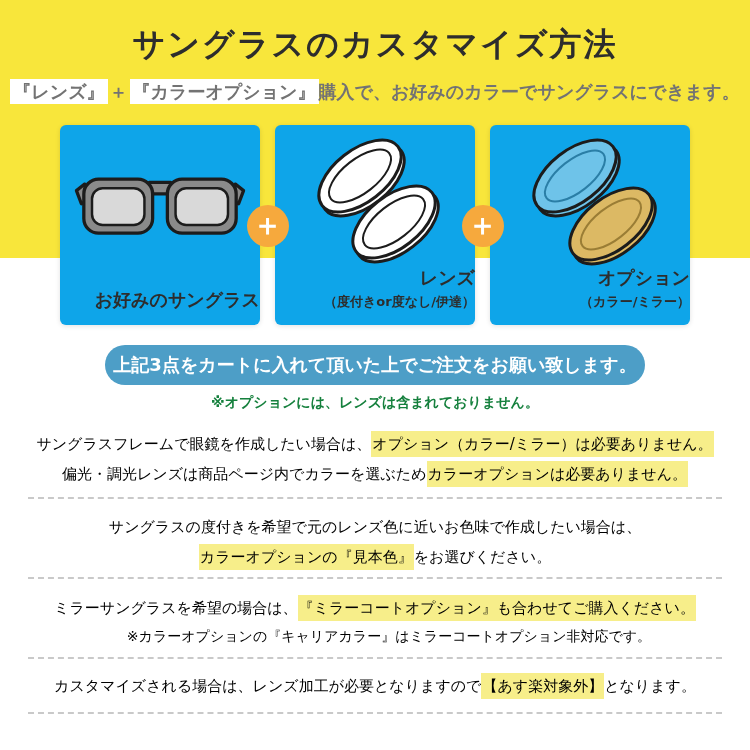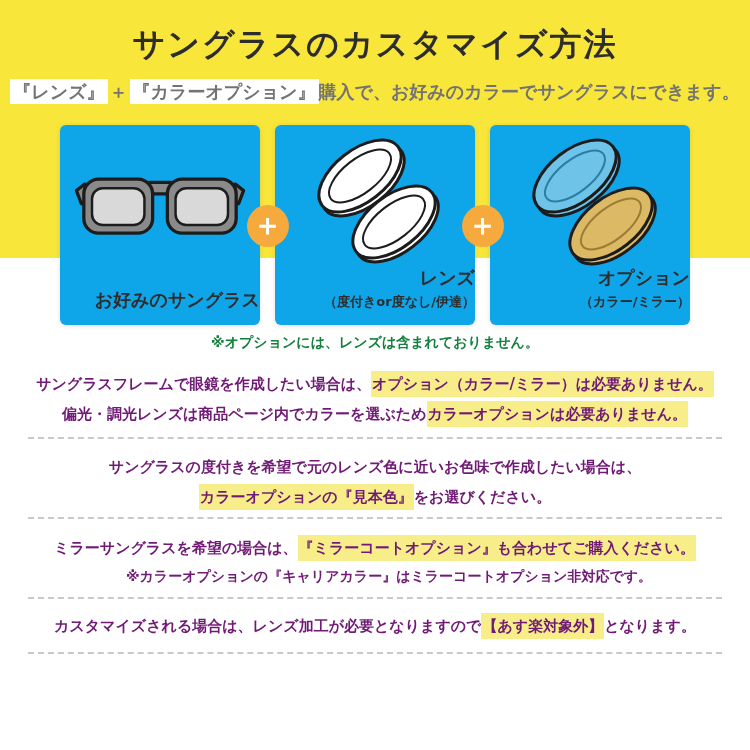--- a/index.html
+++ b/index.html
@@ -47,21 +47,21 @@
     border-radius:20px; color:#ffffff; font-size:18px; font-weight:bold;
     text-align:center; line-height:40px; white-space:nowrap;
   }
   .note {
     margin-top:9px; text-align:center; color:#15803d; font-size:14px; font-weight:bold;
   }
 
   
   .sections { margin-top:5px; }
   .section {
-    text-align:center; font-size:15px; font-weight:bold; color:#701a75; line-height:30px;
+    text-align:center; font-size:15px; font-weight:normal; color:#000000; line-height:30px;
   }
   .sec1 { padding:12px 0 8px; }
   .sec2 { padding:13px 0 5px; }
   .sec3 { padding:14px 0 8px; }
   .sec4 { padding:12px 0 11px; }
   .small-note { font-size:14px; line-height:26px;padding-left:28px; }
   .hl { background:#f7ee8a; padding:4px 1px; }
   .divider {
     width:694px; margin:0 auto; height:0; border-top:2px dashed #c9c9c9;
   }
@@ -134,20 +134,21 @@
             <ellipse rx="36" ry="16" fill="none" stroke="#9a7d35" stroke-width="2"></ellipse>
           </g>
         </svg>
       </div>
       <div class="step-label">オプション</div>
       <div class="step-sublabel">（カラー/ミラー）</div>
     </div>
 
   </div>
 
+  <div class="banner">上記3点をカートに入れて頂いた上でご注文をお願い致します。</div>
   <div class="note">※オプションには、レンズは含まれておりません。</div>
 
   <div class="sections">
 
     <div class="section sec1">
       <div><span>サングラスフレームで眼鏡を作成したい場合は、</span><span class="hl">オプション（カラー/ミラー）は必要ありません。</span></div>
       <div><span>偏光・調光レンズは商品ページ内でカラーを選ぶため</span><span class="hl">カラーオプションは必要ありません。</span></div>
     </div>
     <div class="divider"></div>
 

